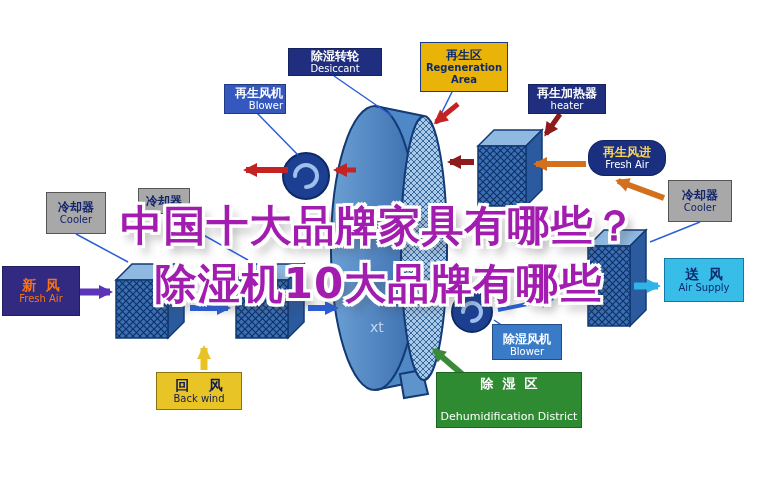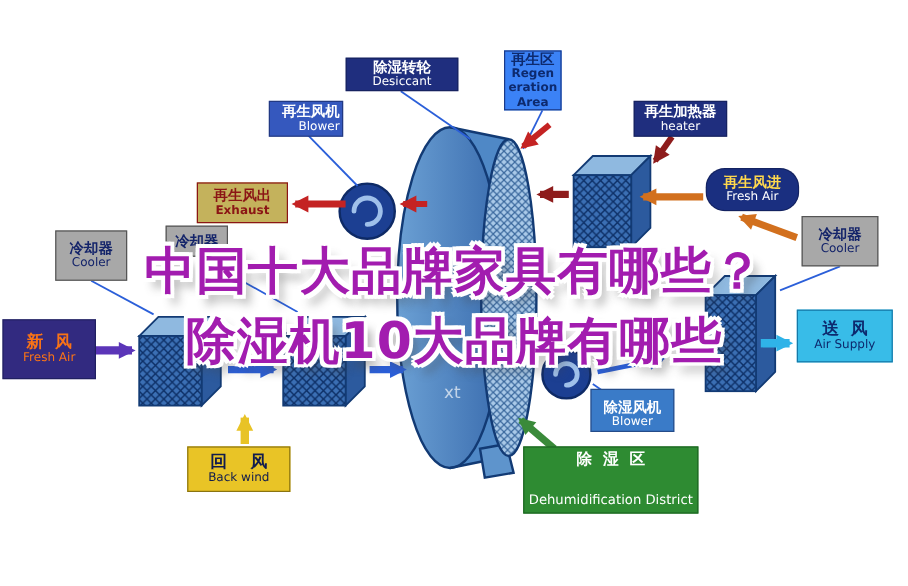--- a/index.html
+++ b/index.html
@@ -8,21 +8,21 @@
   #stage{position:absolute;left:0;top:0;width:757px;height:488px;background:#fff;}
   svg.diagram{position:absolute;left:0;top:0;z-index:1;}
 
   .lbl{position:absolute;z-index:2;display:flex;flex-direction:column;align-items:center;
        justify-content:center;text-align:center;line-height:1.18;padding:1px 2px;
        border:1px solid rgba(10,20,60,.45);box-sizing:border-box;}
   .lbl .zh{font-weight:bold;font-size:12px;white-space:pre;}
   .lbl .en{font-size:10px;}
 
   #lbl-desiccant{left:288px;top:48px;width:94px;height:28px;background:#1f2e7e;color:#fff;}
-  #lbl-regen-area{left:420px;top:42px;width:48px;height:50px;background:#3b82f6;color:#0d2a6e;border-color:#1a3a8a;}
+  #lbl-regen-area{left:420px;top:42px;width:88px;height:50px;background:#eab308;color:#0d2a6e;border-color:#1a3a8a;}
   #lbl-regen-area .en{word-break:break-all;font-weight:bold;}
   #lbl-regen-blower{left:224px;top:84px;width:62px;height:30px;background:#3558be;color:#fff;align-items:flex-end;}
   #lbl-regen-heater{left:528px;top:84px;width:78px;height:30px;background:#1f2e7e;color:#fff;}
   #lbl-exhaust{left:164px;top:152px;width:76px;height:34px;background:#c4b25c;color:#8b1515;border-color:#8b1515;}
   #lbl-exhaust .en{font-weight:bold;}
   #lbl-cooler-left{left:46px;top:192px;width:60px;height:42px;background:#a8a8a8;color:#14246a;border-color:#555;}
   #lbl-cooler-mid{left:138px;top:188px;width:52px;height:26px;background:#a8a8a8;color:#14246a;border-color:#555;}
   #lbl-fresh-air-left{left:2px;top:266px;width:78px;height:50px;background:#322a80;color:#f97316;}
   #lbl-fresh-air-left .zh{font-size:14px;}
   #lbl-regen-fresh{left:588px;top:140px;width:78px;height:36px;background:#1a2f80;color:#fff;border-radius:16px;}
@@ -171,24 +171,20 @@
   <div class="lbl" id="lbl-regen-blower">
     <span class="zh">再生风机</span>
     <span class="en">Blower</span>
   </div>
 
   <div class="lbl" id="lbl-regen-heater">
     <span class="zh">再生加热器</span>
     <span class="en">heater</span>
   </div>
 
-  <div class="lbl" id="lbl-exhaust">
-    <span class="zh">再生风出</span>
-    <span class="en">Exhaust</span>
-  </div>
 
   <div class="lbl" id="lbl-cooler-left">
     <span class="zh">冷却器</span>
     <span class="en">Cooler</span>
   </div>
 
   <div class="lbl" id="lbl-cooler-mid">
     <span class="zh">冷却器</span>
   </div>
 

